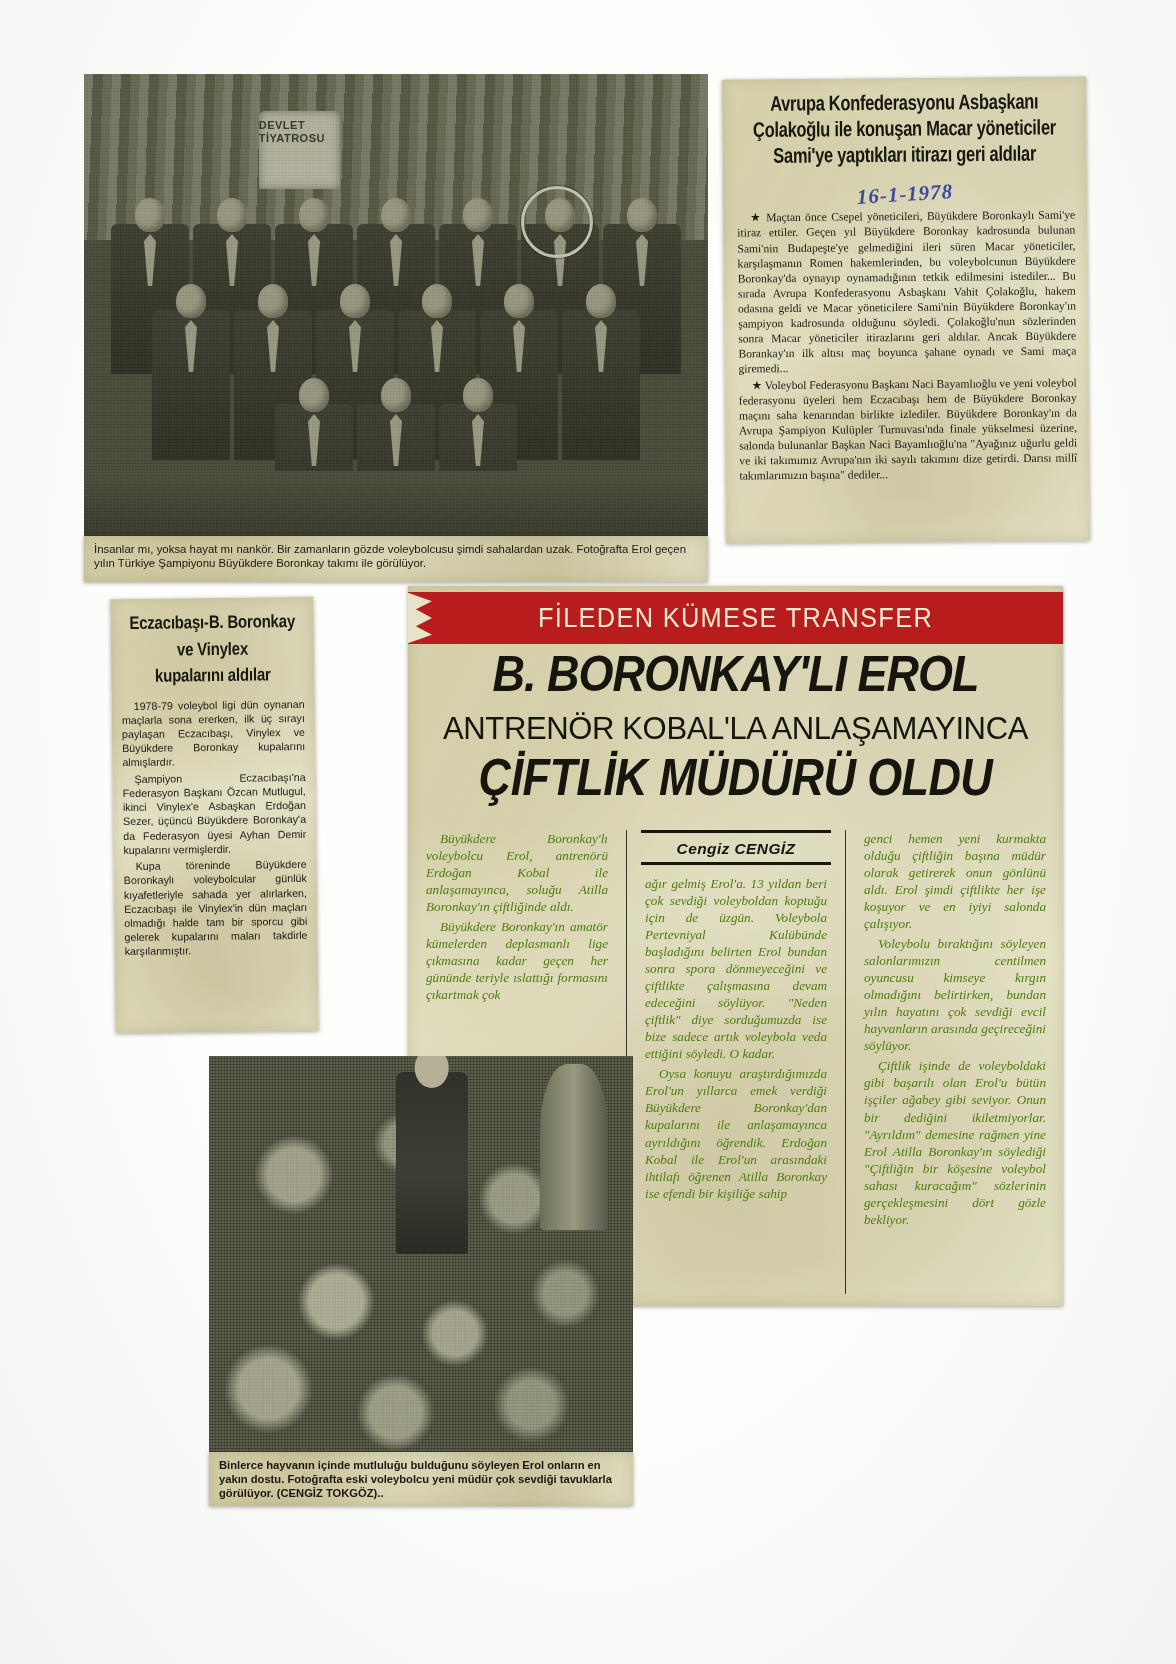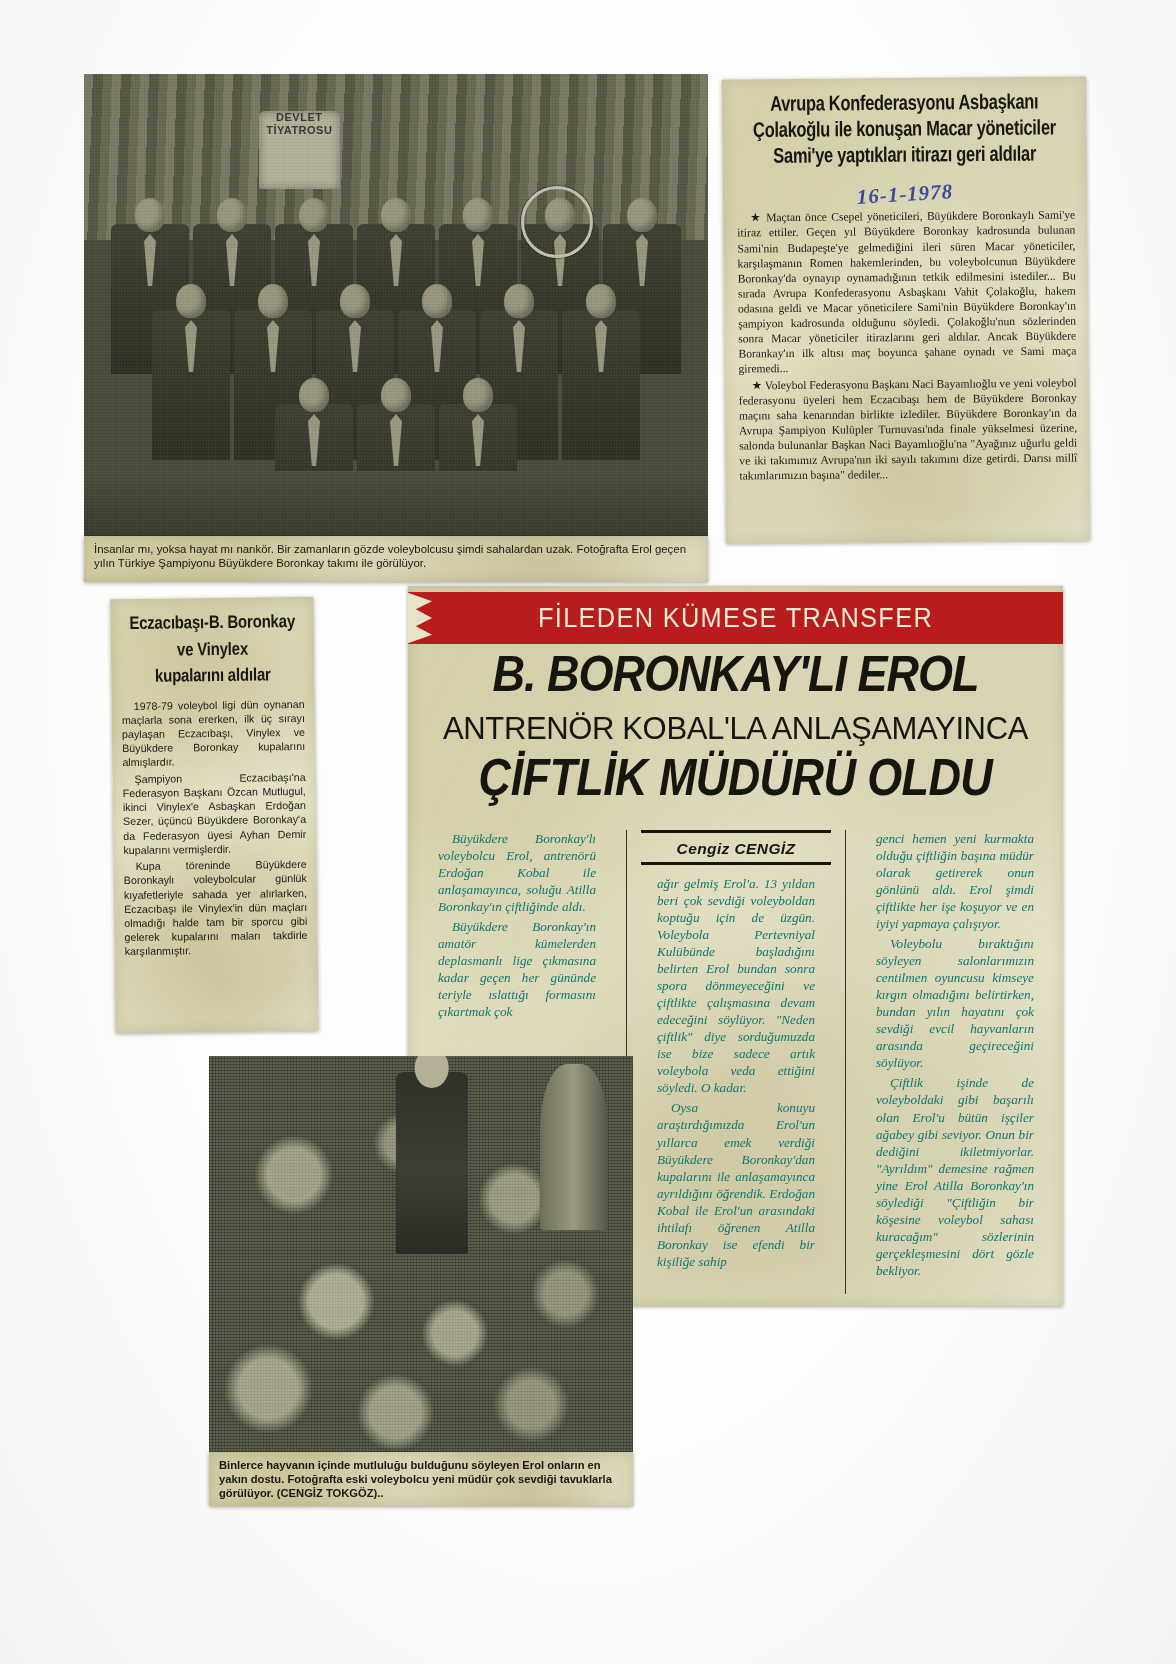--- a/index.html
+++ b/index.html
@@ -63,23 +63,23 @@
     background:
       repeating-linear-gradient(92deg,#8f8f78 0 9px,#5c5d4a 9px 19px,#76775f 19px 28px);
     opacity:.95;
   }
   #photo-team .banner{
     position:absolute;left:28%;top:8%;width:13%;height:17%;
     background:#d9d8c2;border-radius:6px 6px 2px 2px;
     box-shadow:inset 0 0 10px rgba(0,0,0,.4);
   }
   #photo-team .banner b{
-    display:block;text-align:center;color:#2e2f25;
+    display:block;text-align:left;color:#2e2f25;
     font:700 11px/1.15 "Liberation Sans",sans-serif;
-    padding-top:0;letter-spacing:.5px;
+    padding-top:8px;letter-spacing:.5px;
   }
   #photo-team .row{position:absolute;left:0;width:100%;display:flex;justify-content:center;gap:4px;}
   #photo-team .p{
     width:78px;background:linear-gradient(180deg,#3a3b2e 0%,#2d2e24 60%,#25261d 100%);
     position:relative;border-radius:6px 6px 0 0;
   }
   #photo-team .p:before{ 
     content:"";position:absolute;left:50%;top:-26px;transform:translateX(-50%);
     width:30px;height:34px;border-radius:50% 50% 45% 45%;
     background:#b9b49a;box-shadow:inset -4px -4px 6px rgba(0,0,0,.35);
@@ -218,23 +218,23 @@
     text-align:center;color:#16160f;
     font:italic 900 45px/1.05 "Liberation Sans",sans-serif;
     letter-spacing:-.6px;transform:scaleY(1.16);
   }
   #cols{
     position:absolute;left:14px;top:244px;width:628px;height:464px;
     display:flex;gap:14px;
   }
   .col{width:195px;}
   .col p{
-    margin:0 16px 3px;
+    margin:0 4px 3px;
     font:italic 400 13.2px/1.29 "Liberation Serif",serif;
-    color:#0f766e;text-align:justify;text-indent:14px;
+    color:#4d7c0f;text-align:justify;text-indent:14px;
   }
   .col p.noind{text-indent:0;}
   .byline{
     border-bottom:3px solid #16160f;
     padding:0 0 5px;margin:0 0 10px;
   }
   .byline .bl-rule-top{
     border-top:3px solid #16160f;display:block;margin-bottom:7px;
   }
   .byline span.name{
@@ -358,21 +358,21 @@
         <span class="bl-rule-top"></span>
         <span class="name">Cengiz CENGİZ</span>
       </div>
       <p class="noind">ağır gelmiş Erol'a. 13 yıldan beri çok sevdiği voleyboldan koptuğu için de üzgün. Voleybola Pertevniyal Kulübünde başladığını belirten Erol bundan sonra spora dönmeyeceğini ve çiftlikte çalışmasına devam edeceğini söylüyor. "Neden çiftlik" diye sorduğumuzda ise bize sadece artık voleybola veda ettiğini söyledi. O kadar.</p>
       <p>Oysa konuyu araştırdığımızda Erol'un yıllarca emek verdiği Büyükdere Boronkay'dan kupalarını ile anlaşamayınca ayrıldığını öğrendik. Erdoğan Kobal ile Erol'un arasındaki ihtilafı öğrenen Atilla Boronkay ise efendi bir kişiliğe sahip</p>
     </div>
 
     <div class="colsep"></div>
 
     <div class="col">
-      <p class="noind">genci hemen yeni kurmakta olduğu çiftliğin başına müdür olarak getirerek onun gönlünü aldı. Erol şimdi çiftlikte her işe koşuyor ve en iyiyi yapmaya çalışıyor.</p>
+      <p class="noind">genci hemen yeni kurmakta olduğu çiftliğin başına müdür olarak getirerek onun gönlünü aldı. Erol şimdi çiftlikte her işe koşuyor ve en iyiyi salonda çalışıyor.</p>
       <p>Voleybolu bıraktığını söyleyen salonlarımızın centilmen oyuncusu kimseye kırgın olmadığını belirtirken, bundan yılın hayatını çok sevdiği evcil hayvanların arasında geçireceğini söylüyor.</p>
       <p>Çiftlik işinde de voleyboldaki gibi başarılı olan Erol'u bütün işçiler ağabey gibi seviyor. Onun bir dediğini ikiletmiyorlar. "Ayrıldım" demesine rağmen yine Erol Atilla Boronkay'ın söylediği "Çiftliğin bir köşesine voleybol sahası kuracağım" sözlerinin gerçekleşmesini dört gözle bekliyor.</p>
     </div>
 
   </div>
 </div>
 
 <div class="photo" id="photo-farm">
   <div class="ht"></div>
   <div class="silo"></div>

